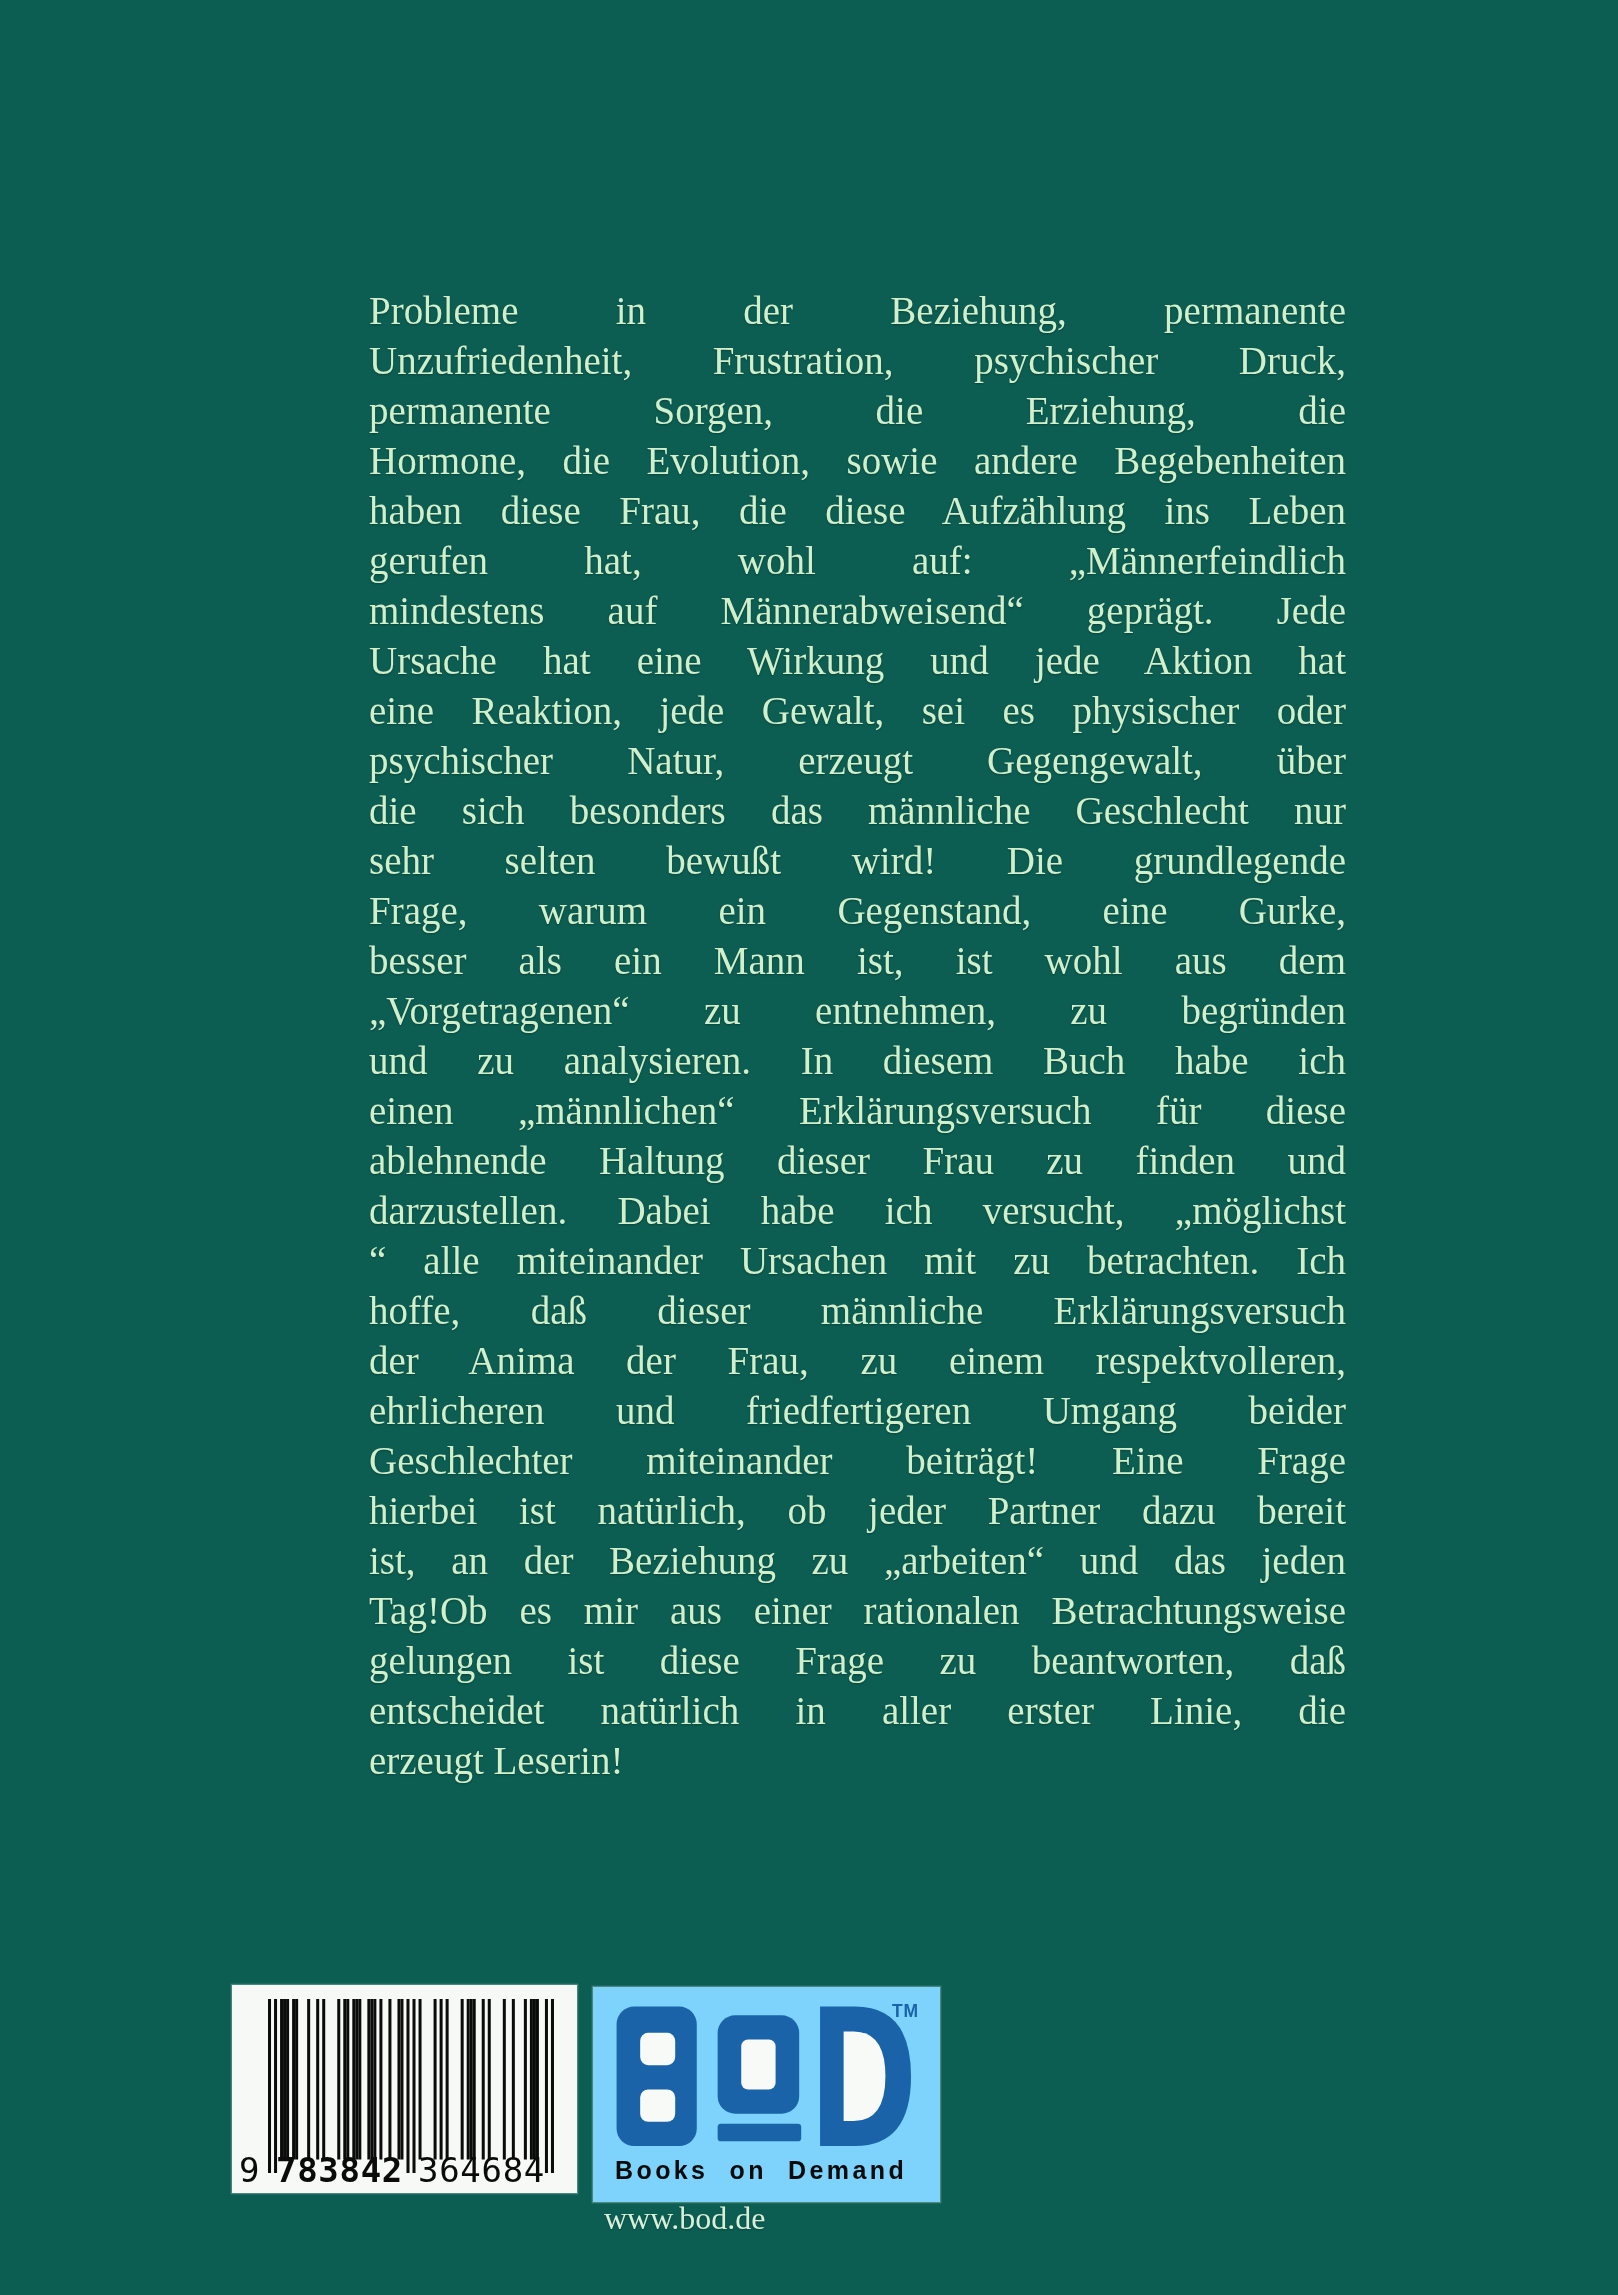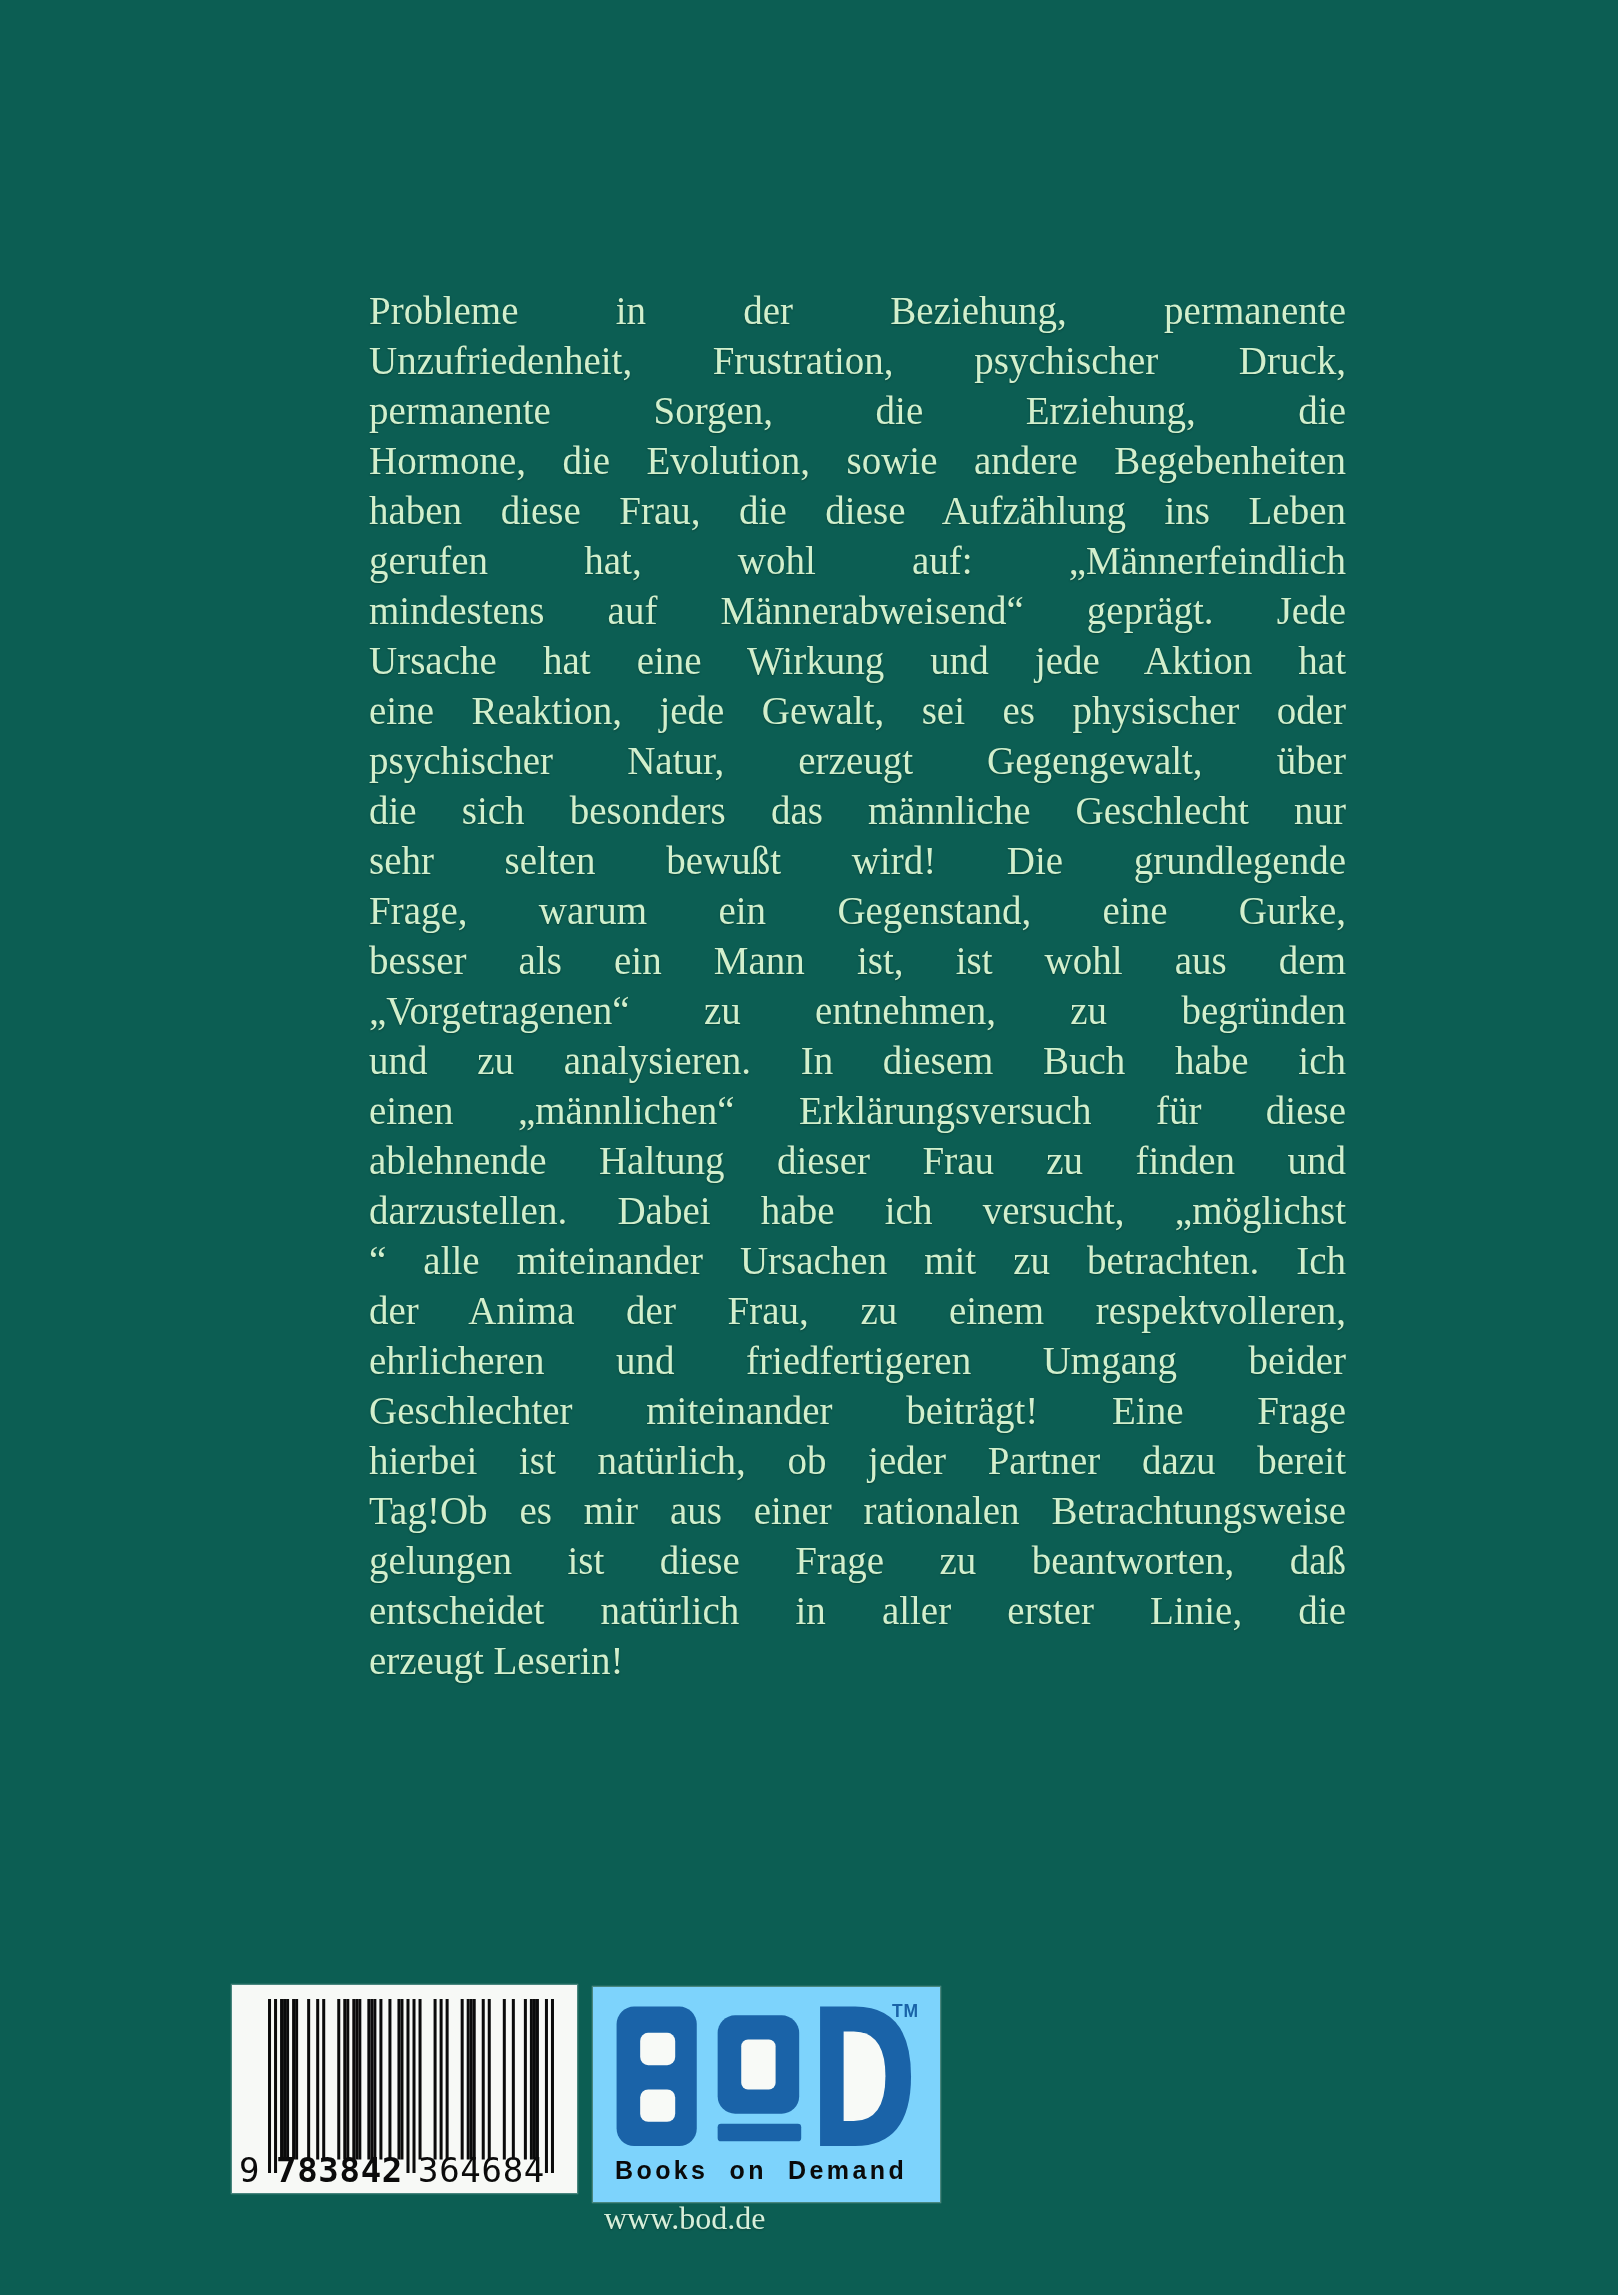--- a/index.html
+++ b/index.html
@@ -132,24 +132,26 @@
       <div class="line">die sich besonders das männliche Geschlecht nur</div>
       <div class="line">sehr selten bewußt wird! Die grundlegende</div>
       <div class="line">Frage, warum ein Gegenstand, eine Gurke,</div>
       <div class="line">besser als ein Mann ist, ist wohl aus dem</div>
       <div class="line">„Vorgetragenen“ zu entnehmen, zu begründen</div>
       <div class="line">und zu analysieren. In diesem Buch habe ich</div>
       <div class="line">einen „männlichen“ Erklärungsversuch für diese</div>
       <div class="line">ablehnende Haltung dieser Frau zu finden und</div>
       <div class="line">darzustellen. Dabei habe ich versucht, „möglichst</div>
       <div class="line">“ alle miteinander Ursachen mit zu betrachten. Ich</div>
+      <div class="line">hoffe, daß dieser männliche Erklärungsversuch</div>
       <div class="line">der Anima der Frau, zu einem respektvolleren,</div>
       <div class="line">ehrlicheren und friedfertigeren Umgang beider</div>
       <div class="line">Geschlechter miteinander beiträgt! Eine Frage</div>
       <div class="line">hierbei ist natürlich, ob jeder Partner dazu bereit</div>
+      <div class="line">ist, an der Beziehung zu „arbeiten“ und das jeden</div>
       <div class="line">Tag!Ob es mir aus einer rationalen Betrachtungsweise</div>
       <div class="line">gelungen ist diese Frage zu beantworten, daß</div>
       <div class="line">entscheidet natürlich in aller erster Linie, die</div>
       <div class="line">erzeugt Leserin!</div>
     </div>
 
   <div class="barcode-box">
     <svg id="barcode-svg" class="barcode-bars" width="286" height="174" xmlns="http://www.w3.org/2000/svg" viewBox="0 0 424 258">
         <rect x="0.00" y="0" width="4.46" height="258" fill="#0b0b0b"></rect>
         <rect x="8.93" y="0" width="4.46" height="258" fill="#0b0b0b"></rect>

